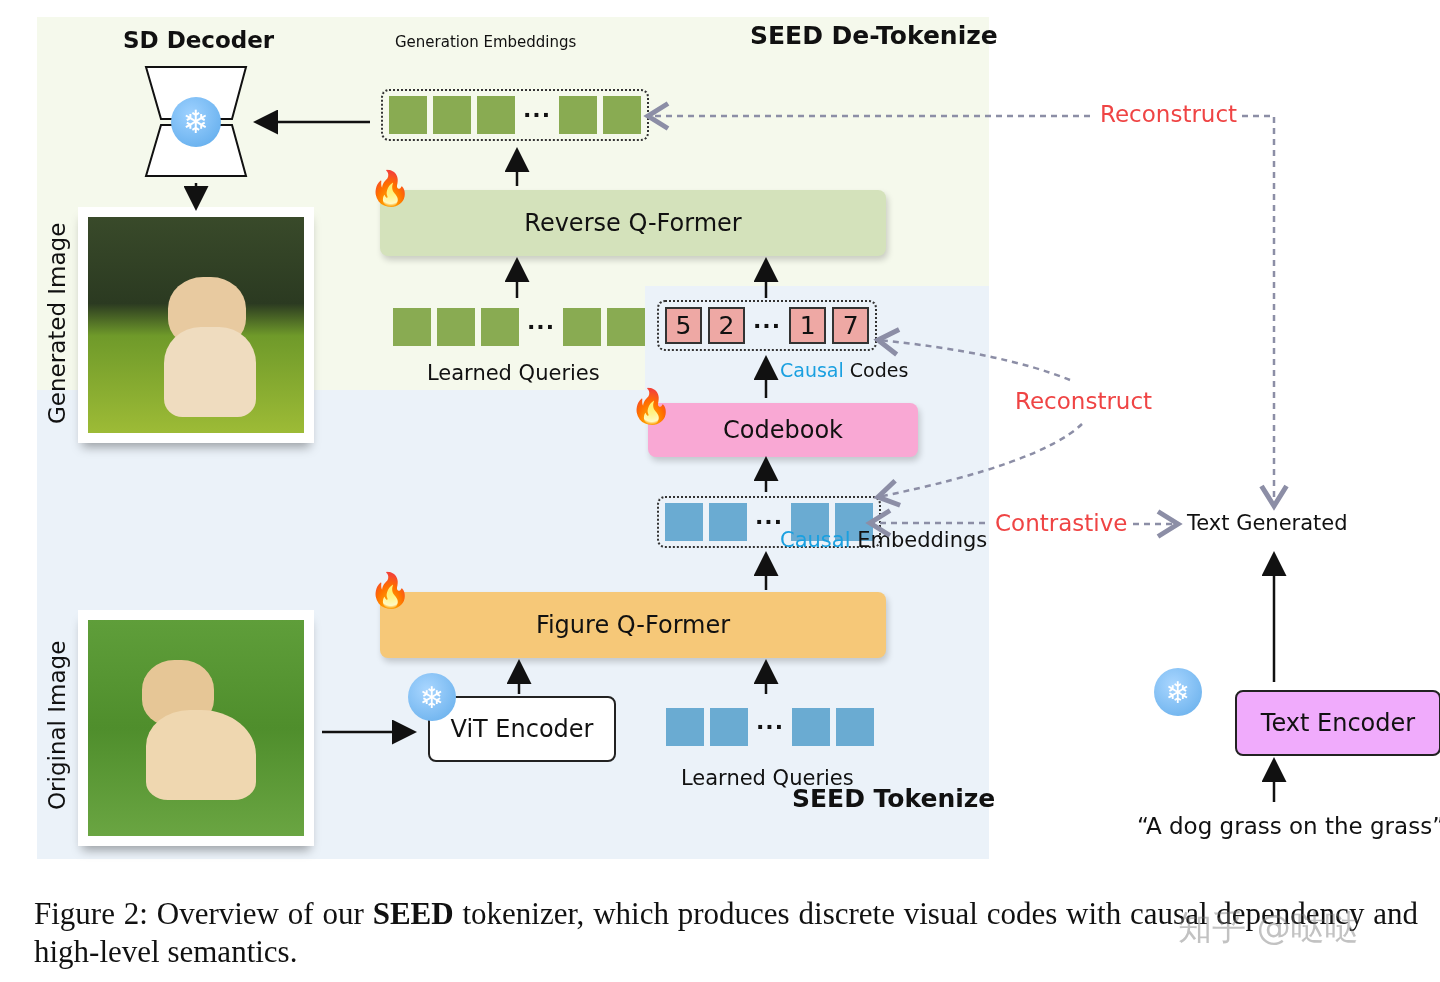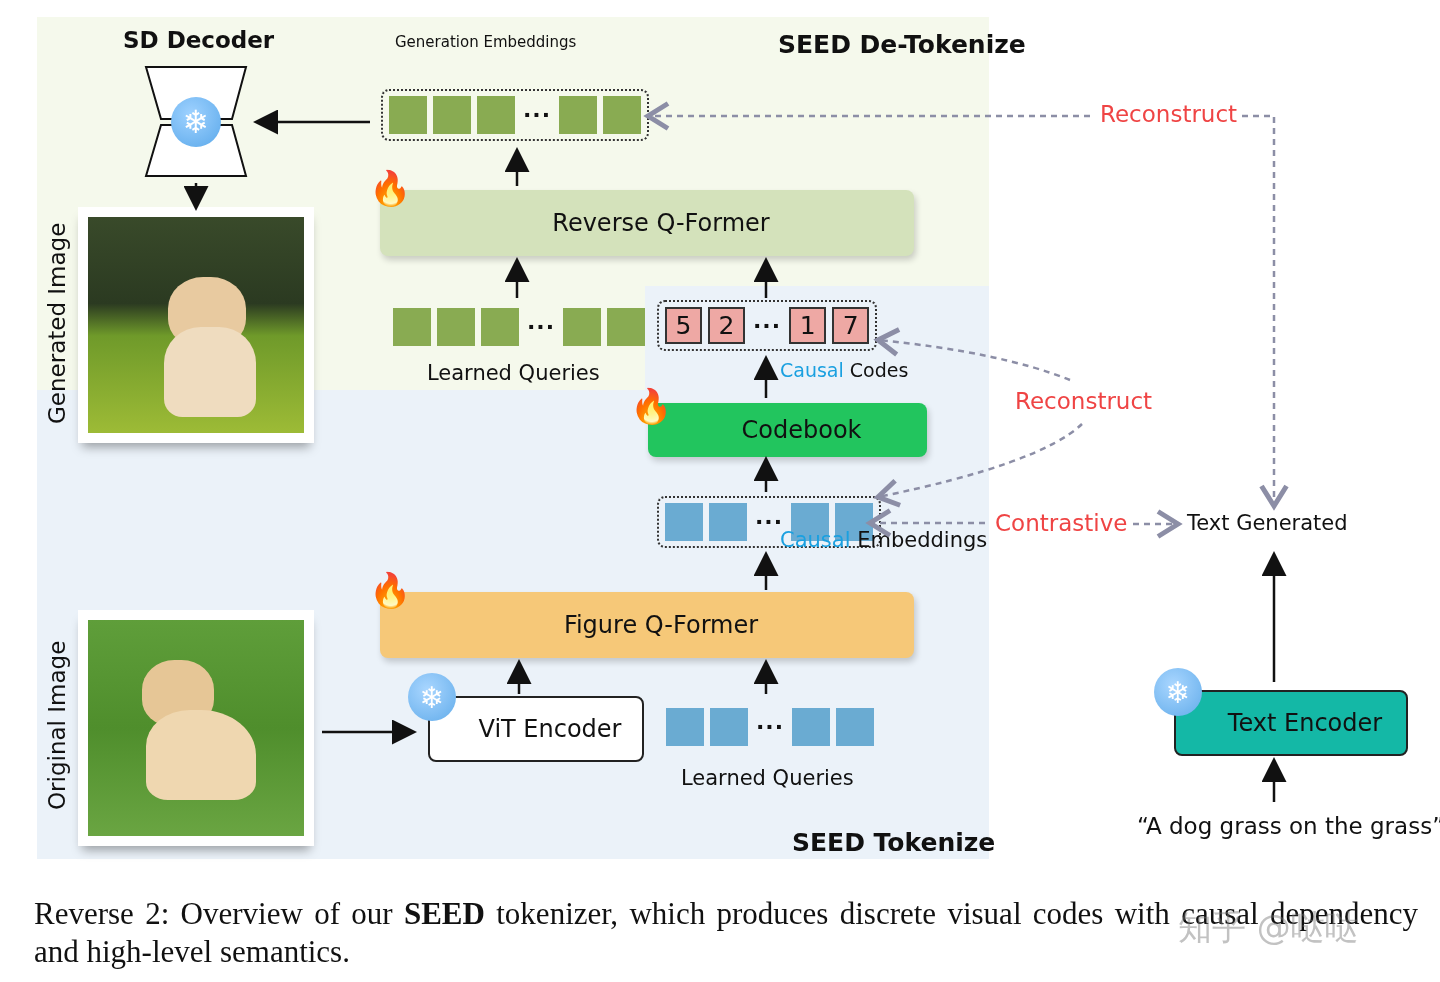--- a/index.html
+++ b/index.html
@@ -5,48 +5,48 @@
     html, body { margin: 0; padding: 0; background: #ffffff; }
     body { width: 1440px; height: 982px; position: relative; overflow: hidden; font-family: "DejaVu Sans", sans-serif; color: #111; }
     .abs { position: absolute; }
     .region-top { left: 37px; top: 17px; width: 952px; height: 373px; background: #f5f9ec; }
     .region-bottom-a { left: 37px; top: 390px; width: 952px; height: 469px; background: #ebf2f9; }
     .region-bottom-b { left: 645px; top: 286px; width: 344px; height: 104px; background: #ebf2f9; }
     .label { font-size: 23px; white-space: nowrap; }
     .label-bold { font-size: 25px; font-weight: bold; white-space: nowrap; }
     .muted { color: #ef4444; }
     .blue { color: #1aa0e0; }
-    .box { display: flex; align-items: center; justify-content: center; font-size: 24px; border-radius: 8px; padding-left: 28px; }
+    .box { display: flex; align-items: center; justify-content: center; font-size: 24px; border-radius: 8px; }
     .qf-reverse { left: 380px; top: 190px; width: 506px; height: 66px; background: #d4e2bb; box-shadow: 2px 4px 6px rgba(0,0,0,0.18); }
     .qf-causal { left: 380px; top: 592px; width: 506px; height: 66px; background: #f6c878; box-shadow: 2px 4px 6px rgba(0,0,0,0.18); }
-    .codebook { left: 648px; top: 403px; width: 251px; height: 54px; background: #22c55e; box-shadow: 2px 4px 6px rgba(0,0,0,0.18); }
+    .codebook { left: 648px; top: 403px; width: 270px; height: 54px; background: #f9a8d4; box-shadow: 2px 4px 6px rgba(0,0,0,0.18); }
     .vit { left: 428px; top: 696px; width: 184px; height: 62px; background: #fff; border: 2px solid #222; }
-    .textenc { left: 1174px; top: 690px; width: 202px; height: 62px; background: #14b8a6; border: 2px solid #222; }
+    .textenc { left: 1235px; top: 690px; width: 202px; height: 62px; background: #f0abfc; border: 2px solid #222; }
     .tokrow { display: flex; align-items: center; gap: 6px; }
     .tok { width: 38px; height: 38px; }
     .tok.g { background: #89ab52; }
     .tok.b { background: #6aabd2; }
     .tok.p { background: #eea8a4; border: 2px solid #333; width: 37px; height: 37px; box-sizing: border-box; display:flex; align-items:center; justify-content:center; font-size: 25px; }
     .dots { font-size: 22px; font-weight: bold; letter-spacing: 1px; padding: 0 2px; line-height: 10px; }
     .dotted-group { border: 2px dotted #333; border-radius: 8px; padding: 5px 6px; }
     .photo-frame { background: #fff; padding: 10px; box-shadow: 0 8px 10px -4px rgba(0,0,0,0.35); }
     .vert { transform: rotate(-90deg); transform-origin: left top; font-size: 23px; white-space: nowrap; }
     .caption { left: 34px; top: 895px; width: 1384px; font-family: "Liberation Serif", serif; font-size: 31px; line-height: 38px; text-align: justify; text-align-last: left; }
     .watermark { left: 1178px; top: 905px; font-size: 34px; color: rgba(120,120,120,0.45); white-space: nowrap; font-family: "DejaVu Sans", sans-serif; }
     svg.overlay { position: absolute; left: 0; top: 0; pointer-events: none; }
   </style>
 </head>
 <body>
 
 <div class="abs region-top"></div>
 <div class="abs region-bottom-a"></div>
 <div class="abs region-bottom-b"></div>
 
-<div class="abs label-bold" style="left:750px; top:30px;margin-left:28px;">SEED De-Tokenize</div>
-<div class="abs label-bold" style="left:792px; top:828px;">SEED Tokenize</div>
+<div class="abs label-bold" style="left:750px; top:21px;">SEED De-Tokenize</div>
+<div class="abs label-bold" style="left:792px; top:784px;">SEED Tokenize</div>
 
 <div class="abs label" style="left:123px; top:27px;font-weight:bold;">SD Decoder</div>
 <svg class="abs" style="left:140px; top:64px;" width="115" height="116">
   <polygon points="6,3 106,3 92,55 21,55" fill="#fff" stroke="#111" stroke-width="2"></polygon>
   <polygon points="21,61 92,61 106,112 6,112" fill="#fff" stroke="#111" stroke-width="2"></polygon>
 </svg>
 <div class="abs" style="left:171px; top:97px; width:50px; height:50px; border-radius:50%; background:radial-gradient(circle at 40% 35%, #9fd2ff, #5aa8ea); display:flex; align-items:center; justify-content:center; color:#fff; font-size:32px;">❄</div>
 
 <div class="abs photo-frame" style="left:78px; top:207px; width:216px; height:216px;">
   <div style="width:216px; height:216px; position:relative; overflow:hidden; background:linear-gradient(180deg,#394a2a 0%,#2b3a21 40%,#6f9a2a 55%,#9dbb36 100%);">
@@ -157,14 +157,14 @@
   <line x1="1274" y1="802" x2="1274" y2="762" stroke="#111" stroke-width="2.5" marker-end="url(#ah)"></line>
 
   <line x1="1090" y1="116" x2="648" y2="116" stroke="#8c8ea6" stroke-width="2.5" stroke-dasharray="6,5" marker-end="url(#ahg)"></line>
   <polyline points="1242,116 1274,116 1274,506" fill="none" stroke="#8c8ea6" stroke-width="2.5" stroke-dasharray="6,5" marker-end="url(#ahg)"></polyline>
   <path d="M1070,380 Q1000,352 878,340" fill="none" stroke="#8c8ea6" stroke-width="2.5" stroke-dasharray="6,5" marker-end="url(#ahg)"></path>
   <path d="M1082,424 Q1040,464 878,497" fill="none" stroke="#8c8ea6" stroke-width="2.5" stroke-dasharray="6,5" marker-end="url(#ahg)"></path>
   <line x1="985" y1="523" x2="870" y2="523" stroke="#8c8ea6" stroke-width="2.5" stroke-dasharray="6,5" marker-end="url(#ahg)"></line>
   <line x1="1133" y1="524" x2="1178" y2="524" stroke="#8c8ea6" stroke-width="2.5" stroke-dasharray="6,5" marker-end="url(#ahg)"></line>
 </svg>
 
-<div class="abs caption"><span>Reverse 2:  Overview of our </span><b>SEED</b><span> tokenizer, which produces discrete visual codes with causal dependency and high-level semantics.</span></div>
+<div class="abs caption"><span>Figure 2:  Overview of our </span><b>SEED</b><span> tokenizer, which produces discrete visual codes with causal dependency and high-level semantics.</span></div>
 <div class="abs watermark">知乎 @哒哒</div>
 
 </body></html>

